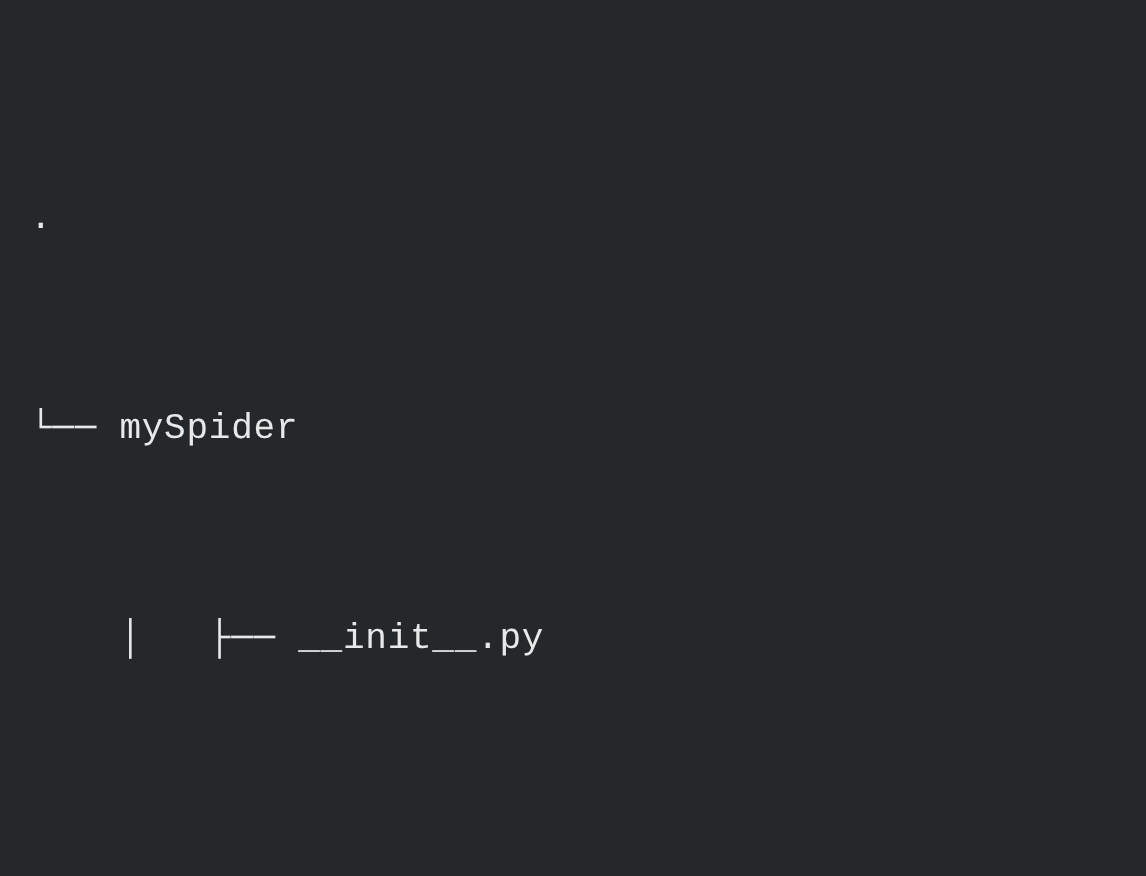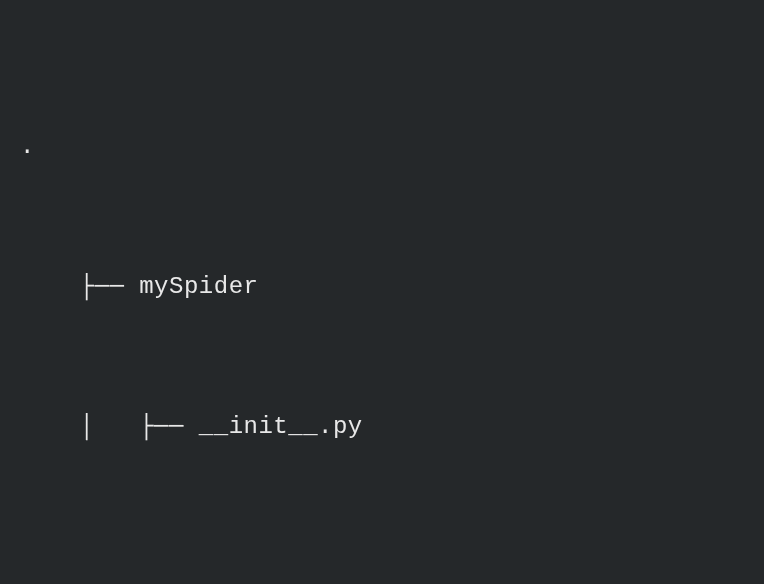--- a/index.html
+++ b/index.html
@@ -24,21 +24,21 @@
     }
     .tree-line {
       display: block;
     }
   </style>
 </head>
 <body>
 
 <div class="tree">
   <span class="tree-line"><span>.</span></span>
-  <span class="tree-line"><span>    ├── </span><span>mySpider</span></span>
+  <span class="tree-line"><span>└── </span><span>mySpider</span></span>
   <span class="tree-line"><span>    │   ├── </span><span>__init__.py</span></span>
   
   
   
   
   
   
 </div>
 
 </body></html>

